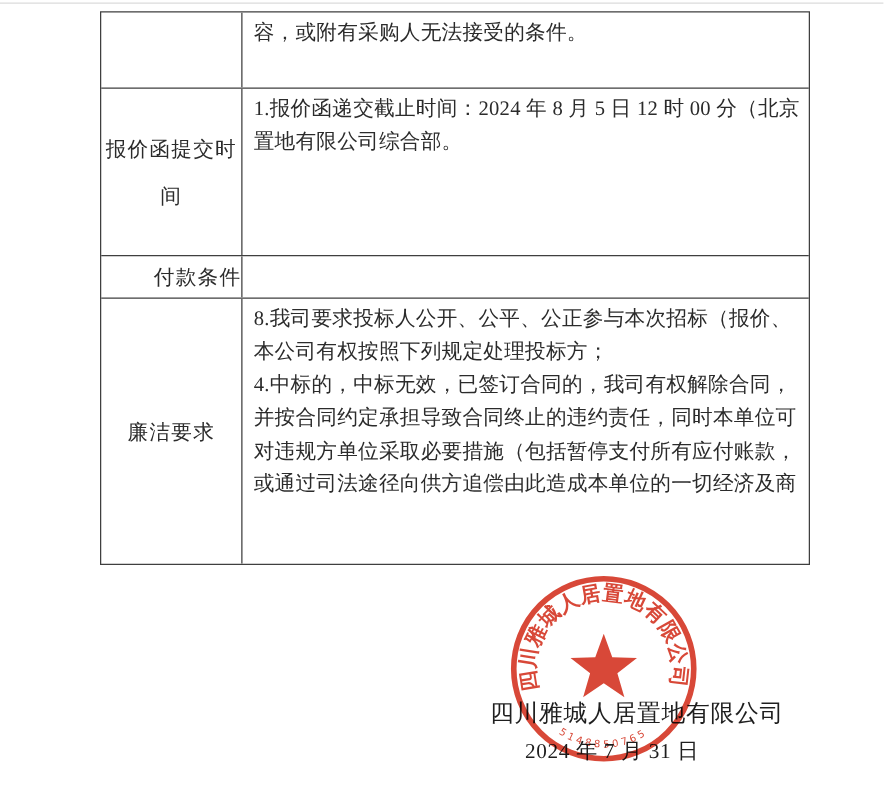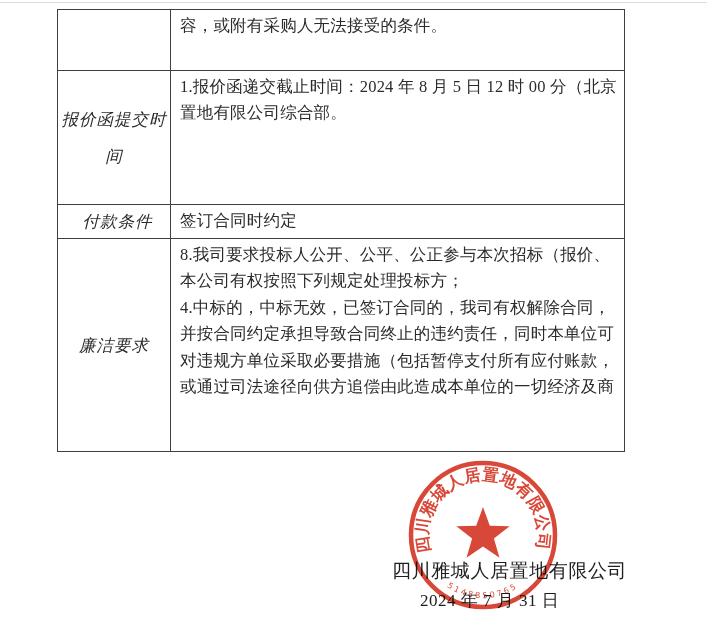--- a/index.html
+++ b/index.html
@@ -4,31 +4,31 @@
 <style>
   html,body { margin:0; padding:0; background:#ffffff; }
   .page {
     position:relative; width:707px; height:629px; background:#ffffff;
     font-family:"Liberation Serif","DejaVu Serif",serif; color:#2b2b2b;
     overflow:hidden;
   }
   .scan-edge { position:absolute; top:2px; left:0; width:707px; height:1px; background:#dcdcdc; }
 
   .doc-table {
-    position:absolute; left:57px; top:9px; width:568px;
+    position:absolute; left:80px; top:9px; width:568px;
     border:1px solid #3f3f3f; box-sizing:border-box; background:#fff;
   }
   .row { display:flex; border-bottom:1px solid #3f3f3f; box-sizing:border-box; overflow:hidden; }
   .row:last-child { border-bottom:none; }
   .cell-label {
     flex:0 0 113px; border-right:1px solid #3f3f3f; box-sizing:border-box;
     display:flex; flex-direction:column; align-items:center; justify-content:center;
-    font-size:16.5px; letter-spacing:1px;font-style:italic;
+    font-size:16.5px; letter-spacing:1px;
   }
-  .row-payment .cell-label { align-items:center; padding-left:7px; }
+  .row-payment .cell-label { align-items:flex-end; padding-left:7px; }
   .label-line { line-height:37px; height:37px; white-space:pre; }
   .cell-content { flex:1 1 auto; padding:3px 8px 0 9px; font-size:16.5px; }
   .content-line { line-height:26.4px; height:26.4px; white-space:pre; letter-spacing:0.2px; }
 
   .company {
     position:absolute; left:392px; top:558px; font-size:19px;
     letter-spacing:0.6px; color:#1e1e1e; white-space:pre;
   }
   .date {
     position:absolute; left:420px; top:589px; font-size:17px;
@@ -62,23 +62,20 @@
         </div>
         <div class="cell-content">
           <div class="content-line">1.报价函递交截止时间：2024 年 8 月 5 日 12 时 00 分（北京</div>
           <div class="content-line">置地有限公司综合部。</div>
         </div>
       </div>
       <div class="row row-payment" style="height: 34px;">
         <div class="cell-label">
           <div class="label-line">付款条件</div>
         </div>
-        <div class="cell-content">
-          <div class="content-line">签订合同时约定</div>
-        </div>
       </div>
       <div class="row row-integrity" style="height: 212px;">
         <div class="cell-label">
           <div class="label-line">廉洁要求</div>
         </div>
         <div class="cell-content">
           <div class="content-line">8.我司要求投标人公开、公平、公正参与本次招标（报价、</div>
           <div class="content-line">本公司有权按照下列规定处理投标方；</div>
           <div class="content-line">4.中标的，中标无效，已签订合同的，我司有权解除合同，</div>
           <div class="content-line">并按合同约定承担导致合同终止的违约责任，同时本单位可</div>

